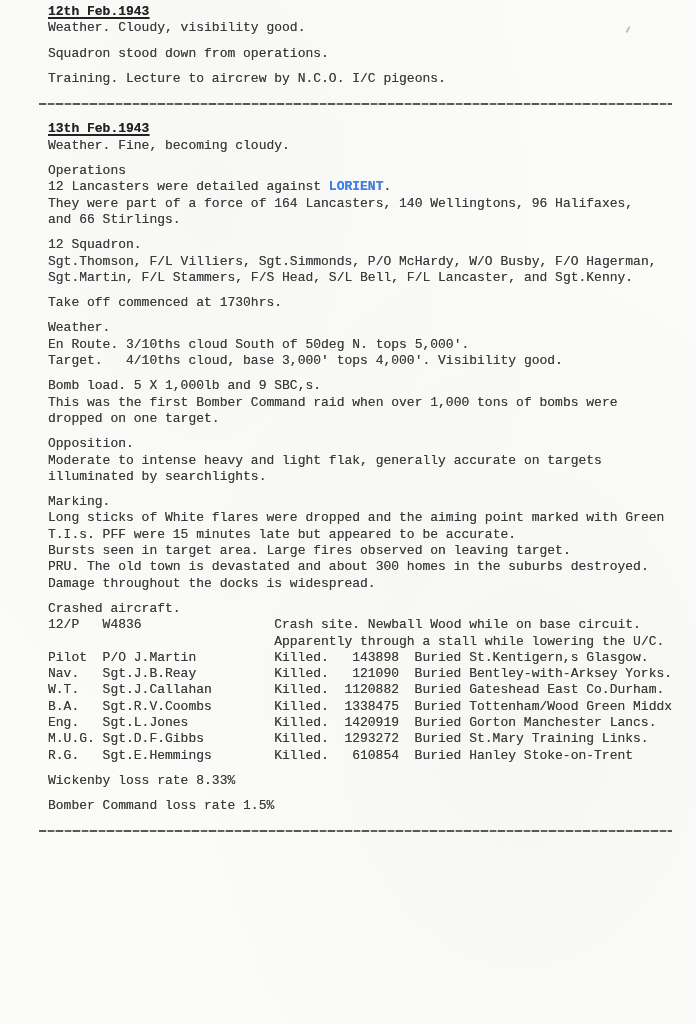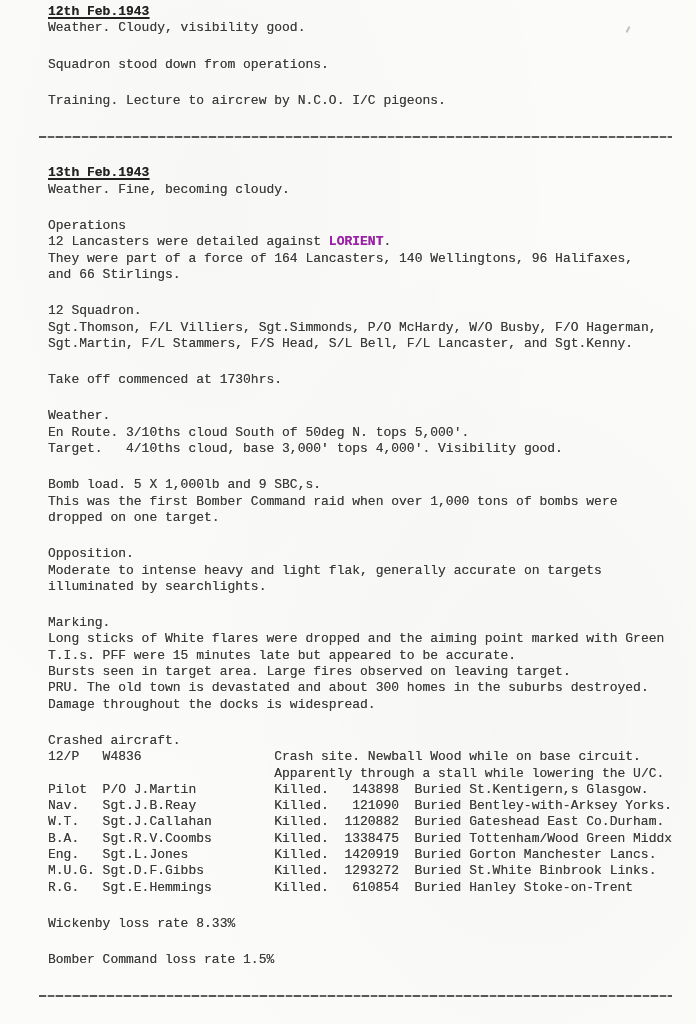--- a/index.html
+++ b/index.html
@@ -13,29 +13,29 @@
   .page {
     position: relative; box-sizing: border-box;
     width: 696px; height: 1024px;
     padding: 4px 22px 4px 48px;
     font-family: "Liberation Mono", "DejaVu Sans Mono", monospace;
     font-size: 13px; line-height: 16.3px;
     color: #3b3b3b;
     text-shadow: 0 0 0.55px rgba(55,55,55,0.65);
   }
   .line { white-space: pre; height: 16.3px; }
-  .g1 { margin-top: 20px; }
+  .g1 { margin-top: 9px; }
   .g2 { margin-top: 32.6px; }
   .hd {
     font-weight: bold; color: #222;
     text-decoration: underline;
     text-decoration-thickness: 1.5px;
     text-underline-offset: 2px;
   }
-  .b { font-weight: bold; color: #a21caf; }
+  .b { font-weight: bold; color: #3b82f6; }
   .sep { height: 16.3px; position: relative; }
   .sep::before {
     content: ""; position: absolute; left: -9px; right: 2px; top: 7px; height: 2px;
     background: repeating-linear-gradient(90deg,
       #575757 0 7px, rgba(87,87,87,0.25) 7px 9px,
       #616161 9px 15px, rgba(87,87,87,0.35) 15px 17px);
   }
   .role, .name, .fate, .num, .sp29 { display: inline-block; white-space: pre; }
   .role { width: 7ch; }
   .name { width: 22ch; }
@@ -97,21 +97,21 @@
   <div class="line g1">Crashed aircraft.</div>
   <div class="line"><span class="role">12/P</span><span class="name">W4836</span><span>Crash site. Newball Wood while on base circuit.</span></div>
   <div class="line"><span class="sp29"></span><span>Apparently through a stall while lowering the U/C.</span></div>
 
   <div id="crew-rows">
       <div class="line"><span class="role">Pilot</span><span class="name">P/O J.Martin</span><span class="fate">Killed.</span><span class="num">143898</span><span class="burial">Buried St.Kentigern,s Glasgow.</span></div>
       <div class="line"><span class="role">Nav.</span><span class="name">Sgt.J.B.Reay</span><span class="fate">Killed.</span><span class="num">121090</span><span class="burial">Buried Bentley-with-Arksey Yorks.</span></div>
       <div class="line"><span class="role">W.T.</span><span class="name">Sgt.J.Callahan</span><span class="fate">Killed.</span><span class="num">1120882</span><span class="burial">Buried Gateshead East Co.Durham.</span></div>
       <div class="line"><span class="role">B.A.</span><span class="name">Sgt.R.V.Coombs</span><span class="fate">Killed.</span><span class="num">1338475</span><span class="burial">Buried Tottenham/Wood Green Middx</span></div>
       <div class="line"><span class="role">Eng.</span><span class="name">Sgt.L.Jones</span><span class="fate">Killed.</span><span class="num">1420919</span><span class="burial">Buried Gorton Manchester Lancs.</span></div>
-      <div class="line"><span class="role">M.U.G.</span><span class="name">Sgt.D.F.Gibbs</span><span class="fate">Killed.</span><span class="num">1293272</span><span class="burial">Buried St.White Binbrook Links.</span></div>
+      <div class="line"><span class="role">M.U.G.</span><span class="name">Sgt.D.F.Gibbs</span><span class="fate">Killed.</span><span class="num">1293272</span><span class="burial">Buried St.Mary Training Links.</span></div>
       <div class="line"><span class="role">R.G.</span><span class="name">Sgt.E.Hemmings</span><span class="fate">Killed.</span><span class="num">610854</span><span class="burial">Buried Hanley Stoke-on-Trent</span></div>
     </div>
 
   <div class="line g1">Wickenby loss rate 8.33%</div>
   <div class="line g1">Bomber Command loss rate 1.5%</div>
 
   <div class="sep g1"></div>
 </div>
 
 </body></html>

